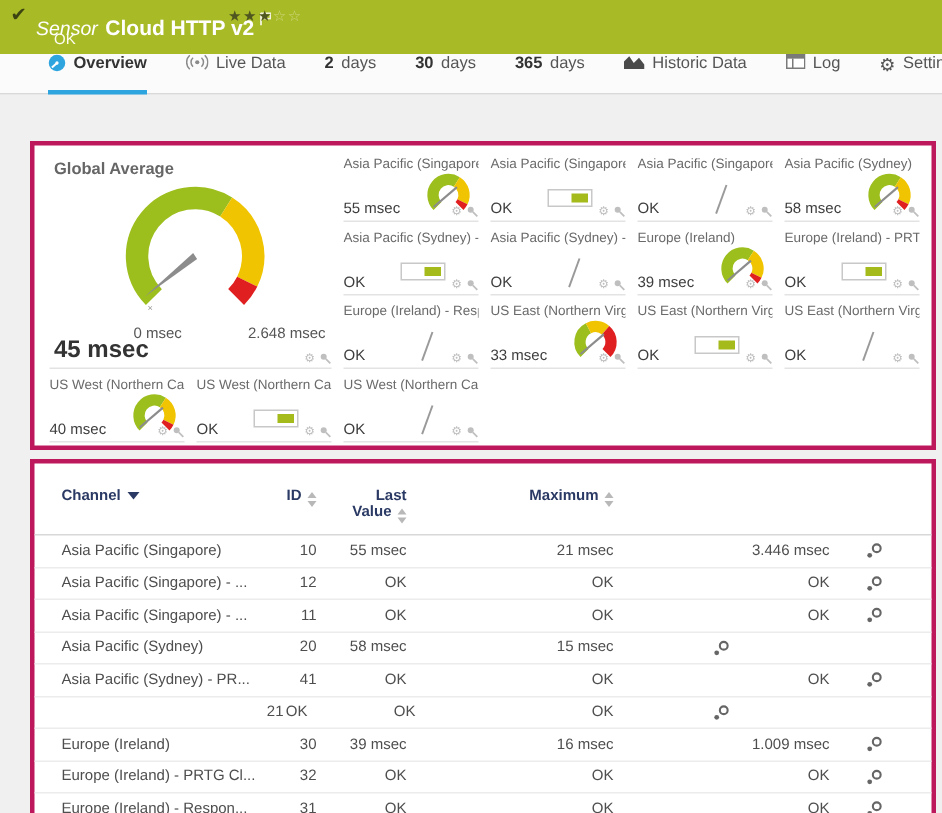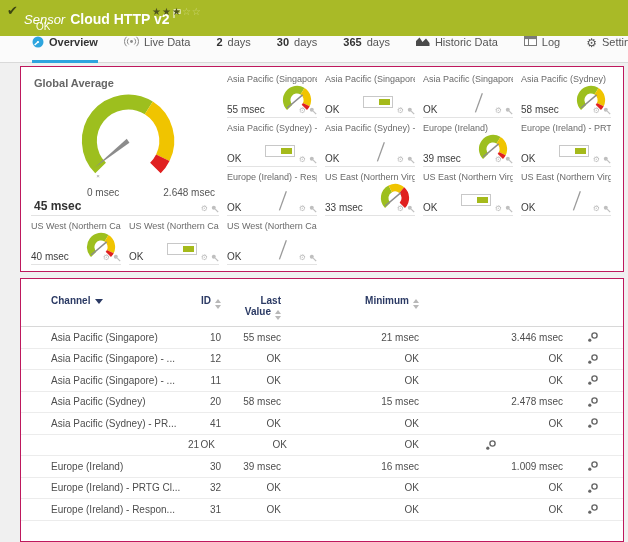--- a/index.html
+++ b/index.html
@@ -24,21 +24,21 @@
   .tabs { height:27px; background:#fbfbfb; border-bottom:1px solid #d9d9d9;
     display:flex; align-items:stretch; padding-left:32px; gap:26px; }
   .tab { display:flex; align-items:flex-start; gap:5px; font-size:11px; color:#555;
     cursor:pointer; white-space:nowrap; border-bottom:3px solid transparent; margin-bottom:-1px; }
   .tab.active { color:#333; font-weight:bold; border-bottom-color:#2ea5de; }
   .tab .num { font-weight:bold; color:#333; }
   .tab .icon { display:inline-flex; }
   .gearchar { font-family:"DejaVu Sans",sans-serif; font-size:12px; color:#555; }
 
   
-  .panel { position:absolute; background:#fff; border:1px solid #be185d; }
+  .panel { position:absolute; background:#fff; border:3px solid #be185d;margin-top:28px; }
   .gauges { left:20px; top:66px; width:604px; height:206px; padding:6px 10px;
     display:grid; grid-template-columns:repeat(6,90px); grid-auto-rows:45px; gap:4px 8px; }
   .tile { position:relative; border-bottom:1px solid #e3e3e3; }
   .t-title { font-size:9px; color:#6a6a6a; white-space:nowrap; overflow:hidden; padding-top:1px; }
   .t-value { position:absolute; left:0; bottom:2px; font-size:10px; color:#3d3d3d; }
   .t-icons { position:absolute; right:0; bottom:2px; display:flex; gap:3px; align-items:center; }
   .t-icons .gi { font-family:"DejaVu Sans",sans-serif; font-size:8px; color:#bfbfbf; line-height:1; }
   .sg { position:absolute; right:3px; bottom:1px; width:34px; height:32px; }
   .bigg { position:absolute; left:30px; top:13px; width:134px; height:104px; }
   .pg { fill:none; stroke:#9dbf1e; }
@@ -48,26 +48,26 @@
   .bigg path.arc { stroke-width:17; }
   .ndl { stroke:#8c8c8c; stroke-width:1.6; }
   .nd { position:absolute; right:22px; bottom:2px; width:26px; height:26px; }
   .nd line { stroke:#9a9a9a; stroke-width:1.5; }
   .mini-bar { position:absolute; right:22px; bottom:9px; width:30px; height:12px;
     border:1px solid #c8c8c8; background:#fff; }
   .mini-bar-fill { width:11px; height:6px; background:#a5ba1b; margin:2px 0 0 15px; }
   .g-title { font-size:11px; font-weight:bold; color:#666; padding:4px 0 0 3px; }
   .g-scale { position:absolute; bottom:17px; font-size:10px; color:#555; }
   .g-scale.min { left:56px; } .g-scale.max { right:4px; }
-  .g-value { position:absolute; left:3px; bottom:2px; font-size:12px; font-weight:bold; color:#333; }
+  .g-value { position:absolute; left:3px; bottom:2px; font-size:16px; font-weight:bold; color:#333; }
 
   
   .tablep { left:20px; top:278px; width:604px; height:264px; padding:16px 0 0 0; }
   .trow { display:grid; grid-template-columns:148px 22px 66px 132px 144px 60px;
-    padding-left:30px; align-items:center; }
+    padding-left:18px; align-items:center; }
   .thead { height:32px; align-items:start; border-bottom:1px solid #d8d8d8;
     font-size:10px; font-weight:bold; color:#2b3a64; }
   .thead > div { white-space:nowrap; }
   .cell-r { text-align:right; }
   .tr { height:21.5px; border-bottom:1px solid #ececec; font-size:10px; color:#4e4e4e; }
   .tr .ch { white-space:nowrap; overflow:hidden; }
   .tri-down { display:inline-block; width:0; height:0; border-left:4px solid transparent;
     border-right:4px solid transparent; border-top:5px solid #2b3a64; margin-left:5px; }
   .sorts { display:inline-flex; flex-direction:column; gap:2px; margin-left:4px; vertical-align:1px; }
   .sorts i { display:block; width:0; height:0; border-left:3px solid transparent; border-right:3px solid transparent; }
@@ -414,21 +414,21 @@
   <div class="trow thead">
     <div><span>Channel</span><span class="tri-down"></span></div>
     <div class="cell-r"><span>ID</span><span class="sorts">
           <i class="u"></i>
           <i class="d"></i>
         </span></div>
     <div class="cell-r" style="padding-right:6px"><span>Last</span><br><span>Value</span><span class="sorts">
           <i class="u"></i>
           <i class="d"></i>
         </span></div>
-    <div class="cell-r"><span>Minimum</span><span class="sorts">
+    <div class="cell-r"><span>Maximum</span><span class="sorts">
           <i class="u"></i>
           <i class="d"></i>
         </span></div>
     <div></div>
   </div>
 
   <div class="trow tr">
     <div class="ch">Asia Pacific (Singapore)</div>
       <div class="cell-r">10</div>
       <div class="cell-r" style="padding-right:6px">55 msec</div>
@@ -465,21 +465,20 @@
           <circle cx="7.5" cy="4.5" r="2.6" fill="none" stroke="#666" stroke-width="1.4"></circle>
           <circle cx="2.8" cy="9.2" r="1.6" fill="#666"></circle>
         </svg>
       </div>
   </div>
   <div class="trow tr">
     <div class="ch">Asia Pacific (Sydney)</div>
       <div class="cell-r">20</div>
       <div class="cell-r" style="padding-right:6px">58 msec</div>
       <div class="cell-r">15 msec</div>
-      <div class="cell-r">2.478 msec</div>
     <div class="wr">
         <svg width="12" height="12" viewBox="0 0 12 12">
           <circle cx="7.5" cy="4.5" r="2.6" fill="none" stroke="#666" stroke-width="1.4"></circle>
           <circle cx="2.8" cy="9.2" r="1.6" fill="#666"></circle>
         </svg>
       </div>
   </div>
   <div class="trow tr">
     <div class="ch">Asia Pacific (Sydney) - PR...</div>
       <div class="cell-r">41</div>

